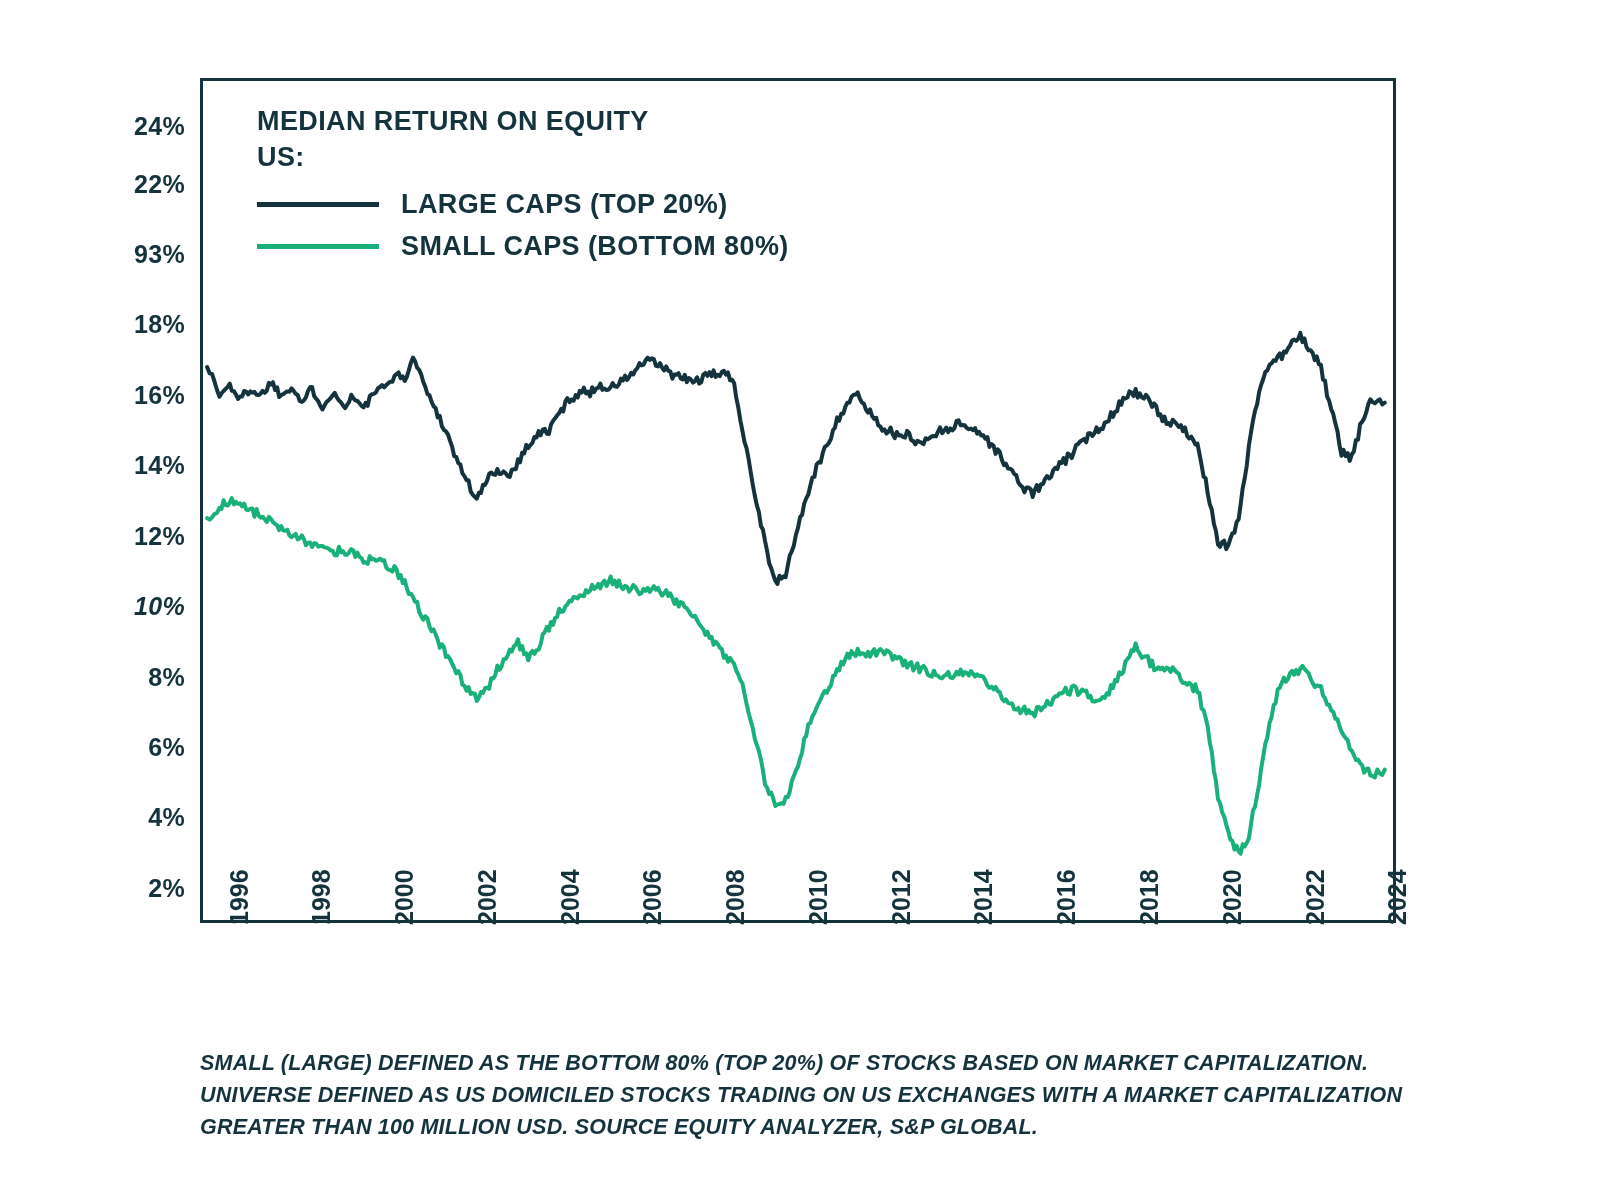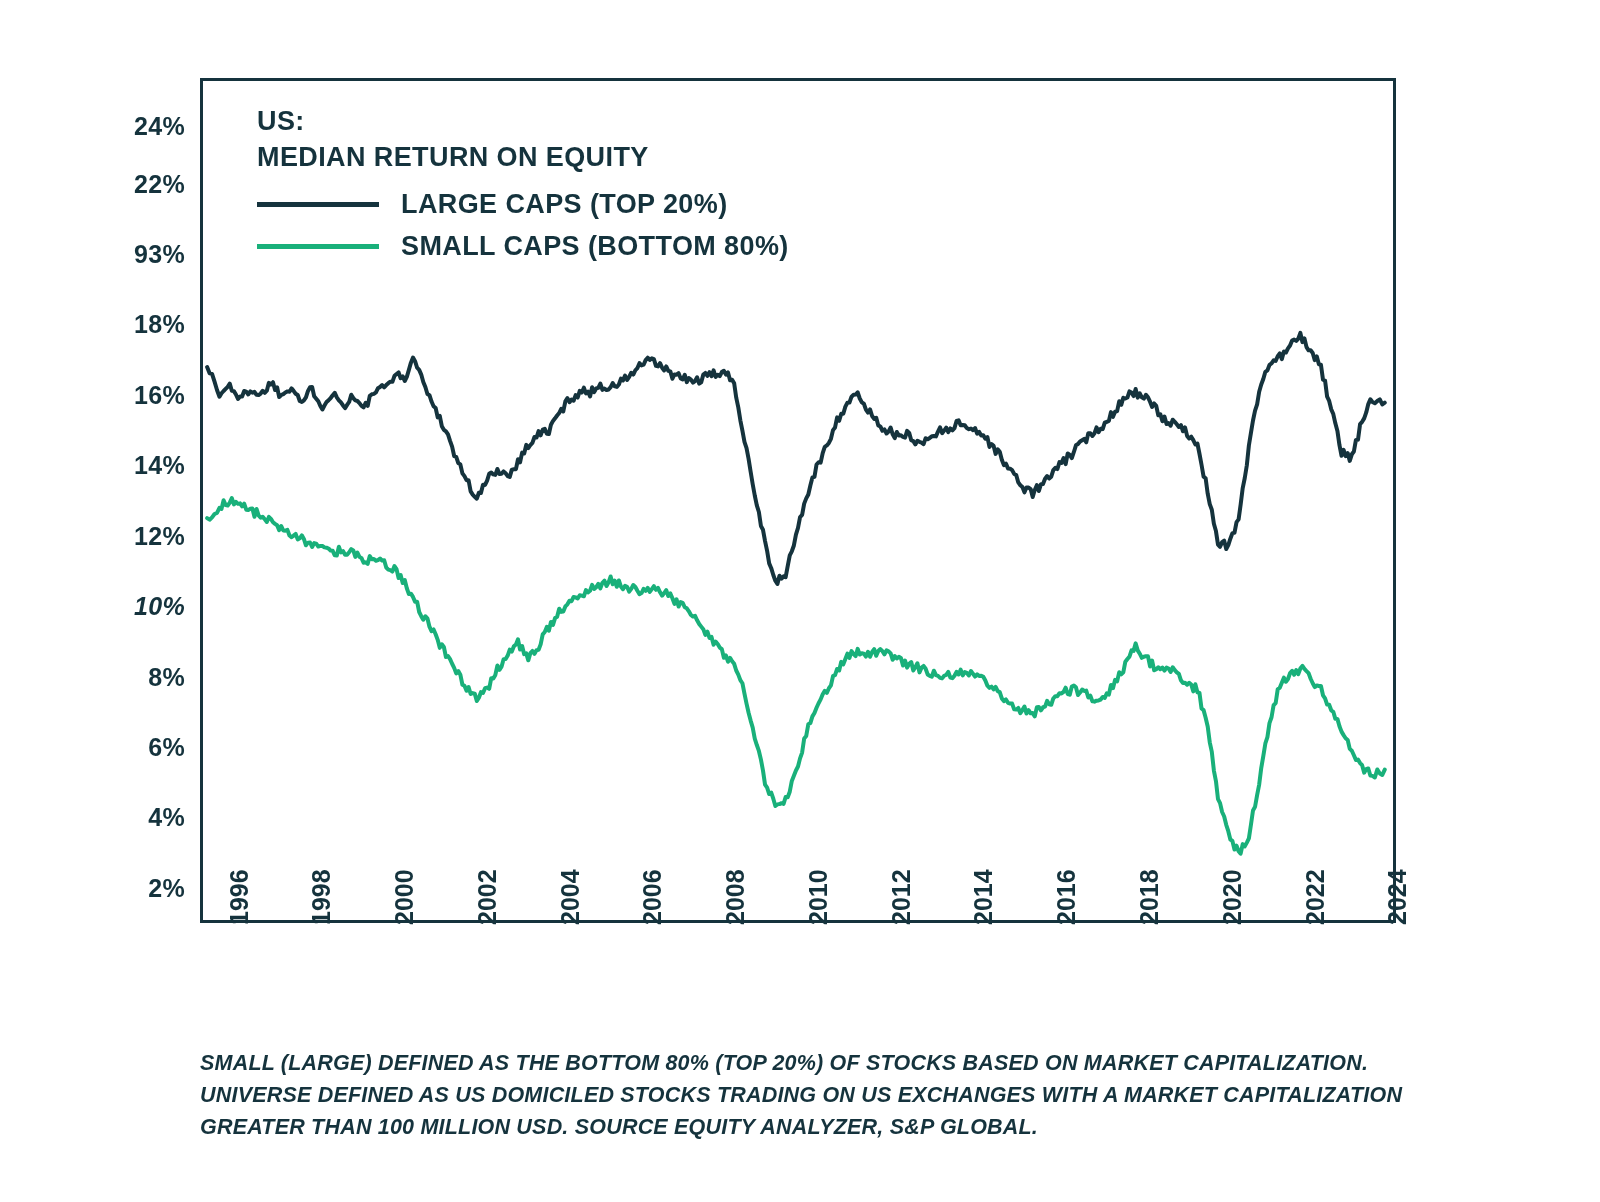--- a/index.html
+++ b/index.html
@@ -184,22 +184,22 @@
       <div class="x-tick" style="left: 771.467px;">2014</div>
       <div class="x-tick" style="left: 854.235px;">2016</div>
       <div class="x-tick" style="left: 937.003px;">2018</div>
       <div class="x-tick" style="left: 1019.77px;">2020</div>
       <div class="x-tick" style="left: 1102.54px;">2022</div>
       <div class="x-tick" style="left: 1185.31px;">2024</div>
     </div>
 
   <div id="legend-block">
     <div class="legend-title">
+      <div>MEDIAN RETURN ON EQUITY</div>
       <div>US:</div>
-      <div>MEDIAN RETURN ON EQUITY</div>
     </div>
     <div class="legend-rows">
       <div class="legend-row">
         <span class="legend-swatch" style="background:#15333d"></span>
         <span class="legend-label">LARGE CAPS (TOP 20%)</span>
       </div>
       <div class="legend-row">
         <span class="legend-swatch" style="background:#19b07a"></span>
         <span class="legend-label">SMALL CAPS (BOTTOM 80%)</span>
       </div>

